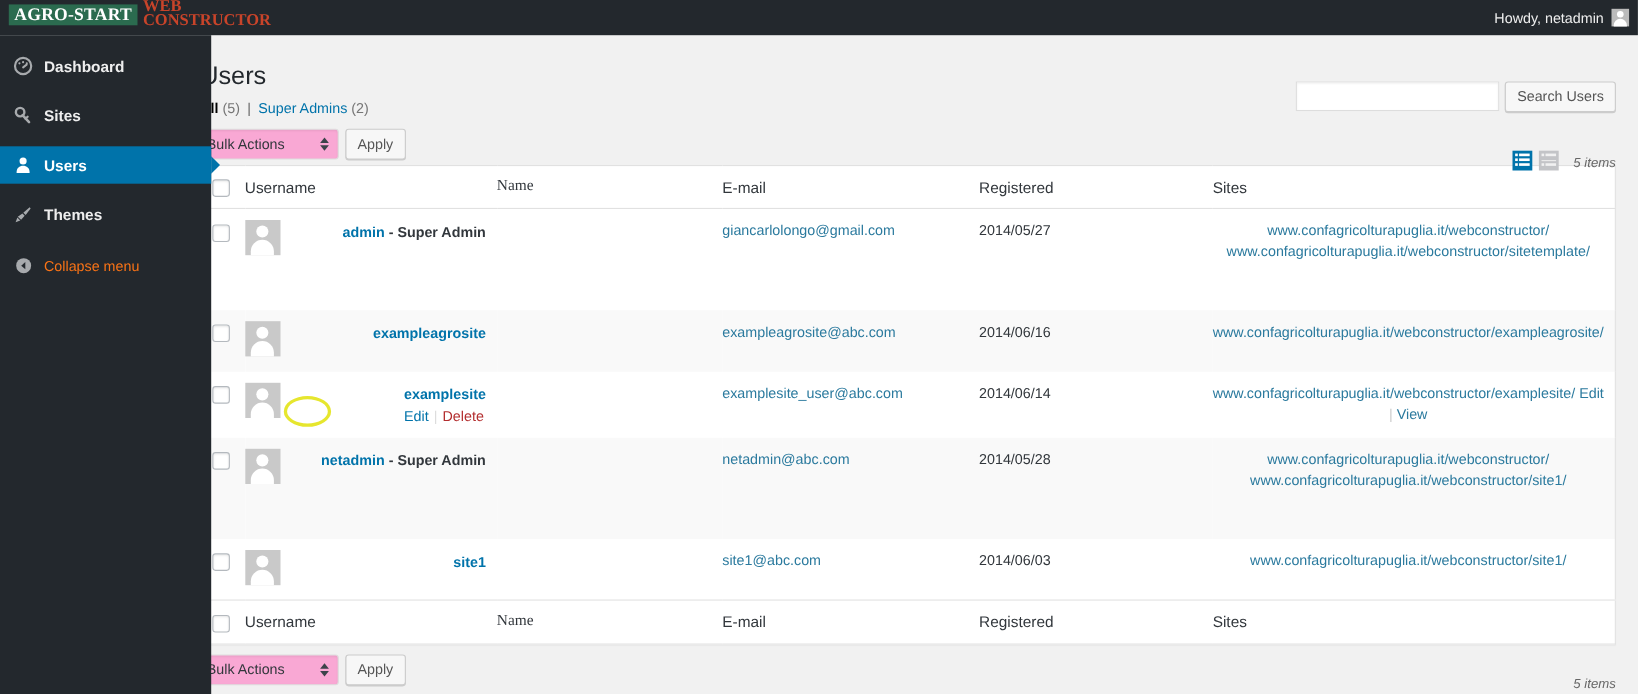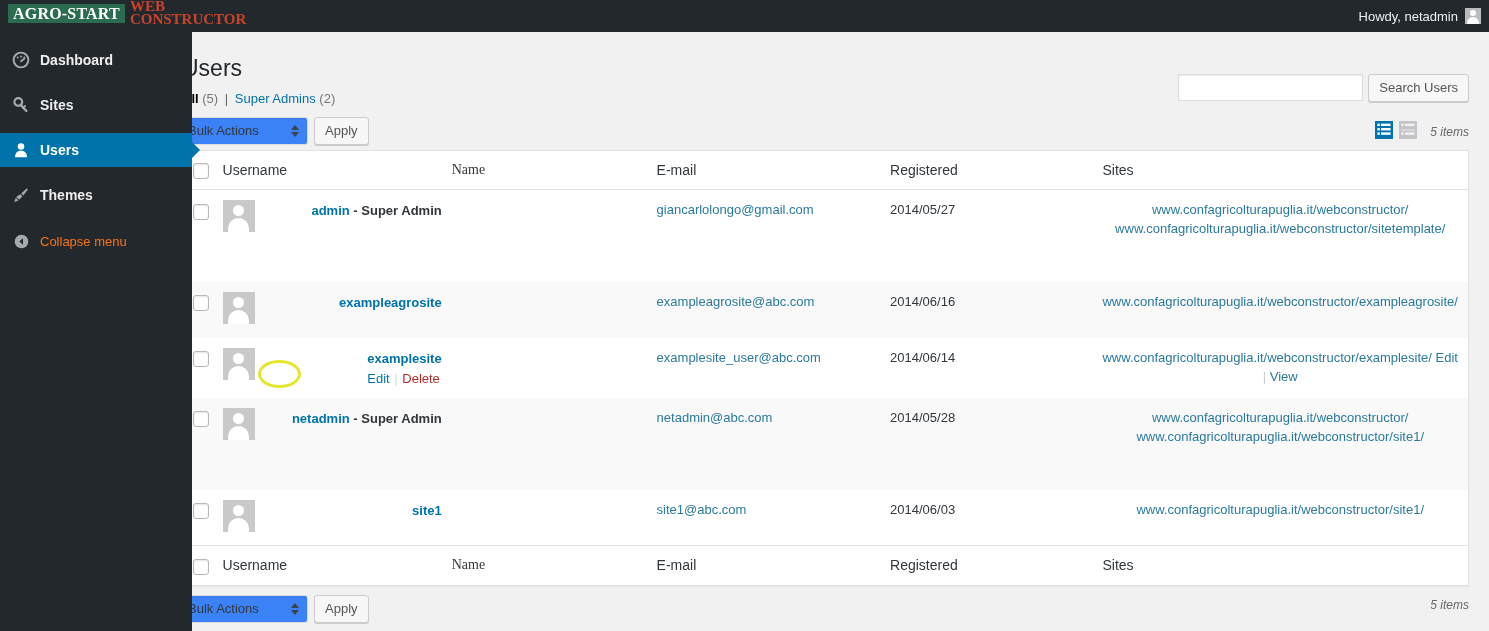--- a/index.html
+++ b/index.html
@@ -209,21 +209,21 @@
     height: 30px;
     margin: 10px 0 4px 0;
     display: flex;
     align-items: center;
   }
   .bulk-wrap { display: flex; align-items: center; gap: 6px; }
   .fake-select {
     position: relative;
     height: 28px;
     min-width: 128px;
-    background: #3b82f6;
+    background: #f9a8d4;
     border: 1px solid #ddd;
     border-radius: 3px;
     box-shadow: inset 0 1px 2px rgba(0,0,0,.07);
     font-size: 13px;
     color: #32373c;
     line-height: 26px;
     padding: 0 26px 0 7px;
     cursor: pointer;
   }
   .fake-select .arrows {
@@ -246,21 +246,21 @@
     border-width: 0 4px 5px 4px;
     border-color: transparent transparent #3c434a transparent;
   }
   .fake-select .arrows i.dn {
     border-width: 5px 4px 0 4px;
     border-color: #3c434a transparent transparent transparent;
   }
 
   .view-switch-wrap {
     position: absolute;
-    right: 0; top: 4px;
+    right: 0; top: 20px;
     display: flex;
     align-items: center;
     gap: 8px;
   }
   .view-switch { display: flex; gap: 4px; align-items: center; }
   .displaying-num {
     font-size: 12px;
     font-style: italic;
     color: #666;
     margin-left: 4px;

